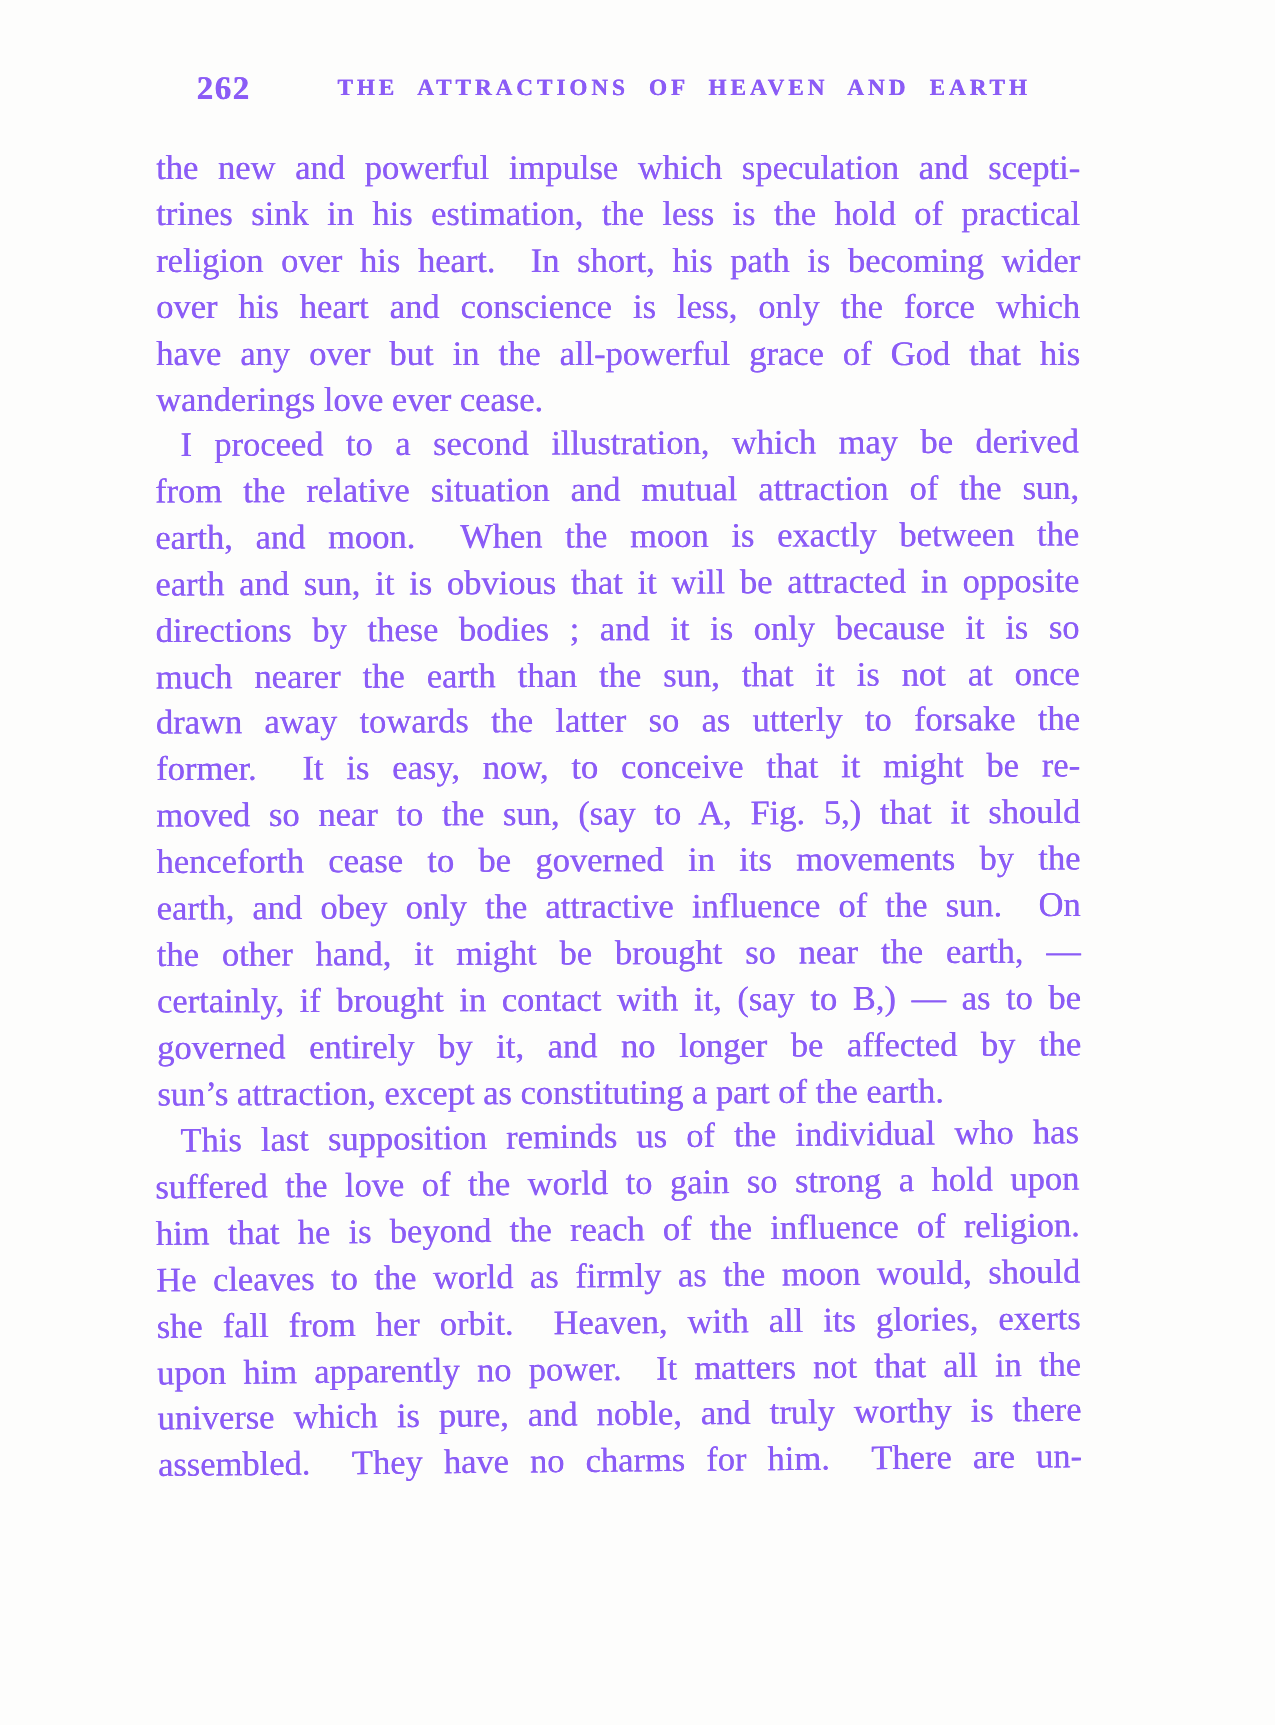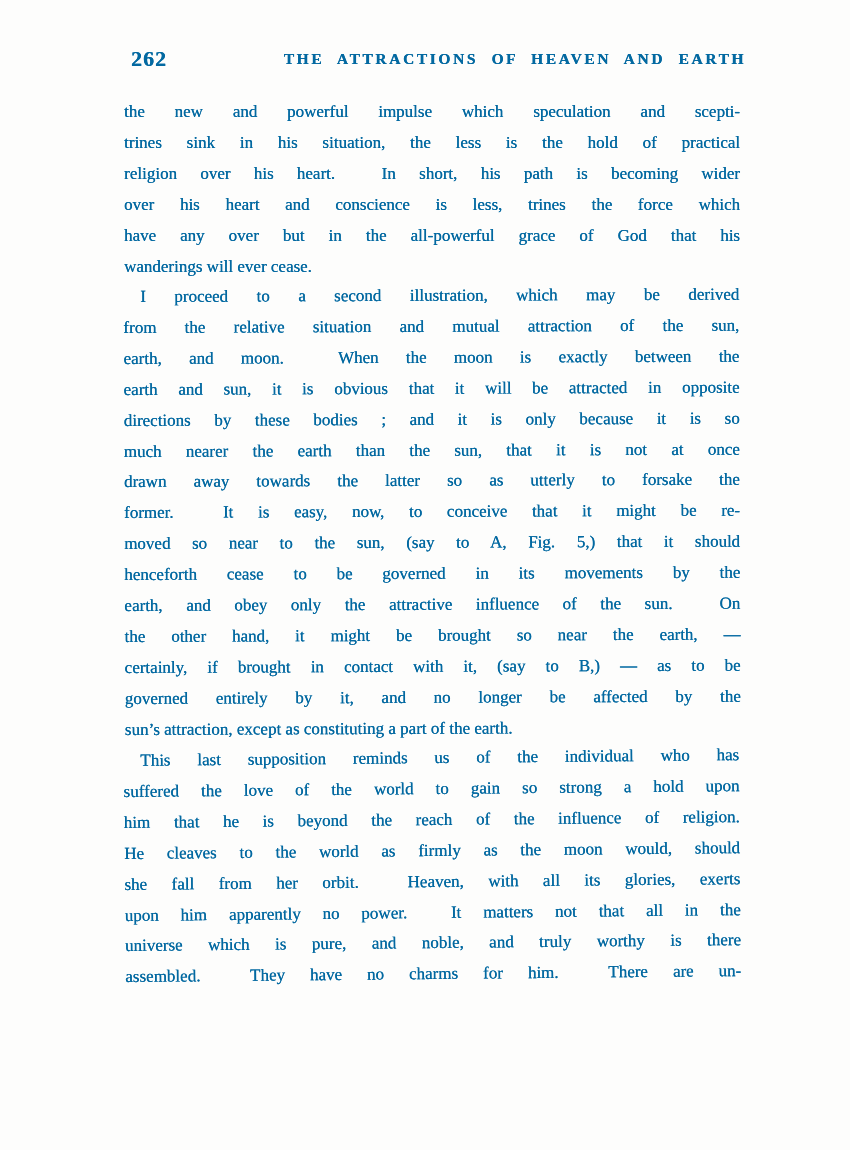--- a/index.html
+++ b/index.html
@@ -6,21 +6,21 @@
     margin: 0;
     padding: 0;
     background: #e9e9e7;
   }
   .sheet {
     position: relative;
     width: 850px;
     height: 1150px;
     background: #fdfdfc;
     overflow: hidden;
-    color: #0369a1;
+    color: #8b5cf6;
     font-family: "Liberation Serif", "DejaVu Serif", serif;
   }
   
   .running-header {
     position: absolute;
     top: 46px;
     left: 120px;
     width: 616px;
     height: 28px;
   }
@@ -31,35 +31,35 @@
     font-size: 22px;
     font-weight: 700;
     letter-spacing: 1px;
     text-shadow: 0.3px 0 currentColor;
   }
   .head-title {
     position: absolute;
     left: 46px;
     right: -10px;
     top: 4px;
-    text-align: right;
+    text-align: center;
     font-size: 15.5px;
     font-weight: 700;
     letter-spacing: 2.6px;
     word-spacing: 7px;
     text-shadow: 0.3px 0 currentColor;
     white-space: nowrap;
   }
   
   .page-body {
     position: absolute;
     top: 97px;
-    left: 124px;
+    left: 104px;
     width: 616px;
-    font-size: 17px;
+    font-size: 23px;
     line-height: 30.9px;
     text-shadow: 0.25px 0 currentColor;
   }
   .para { margin: 0; }
   .para.p2 { transform: rotate(-0.22deg); transform-origin: 0 50%; }
   .para.p3 { transform: rotate(-0.55deg); transform-origin: 0 40%; }
   .line {
     text-align: justify;
     text-align-last: justify;
     white-space: normal;
@@ -74,25 +74,25 @@
 
   <div class="running-header">
     <span class="page-number">262</span>
     <span class="head-title">THE ATTRACTIONS OF HEAVEN AND EARTH</span>
   </div>
 
   <div class="page-body">
 
     <div class="para p1">
       <div class="line">the new and powerful impulse which speculation and scepti-</div>
-      <div class="line">trines sink in his situation, the less is the hold of practical</div>
+      <div class="line">trines sink in his estimation, the less is the hold of practical</div>
       <div class="line">religion over his heart.&nbsp; In short, his path is becoming wider</div>
-      <div class="line">over his heart and conscience is less, trines the force which</div>
+      <div class="line">over his heart and conscience is less, only the force which</div>
       <div class="line">have any over but in the all-powerful grace of God that his</div>
-      <div class="line end">wanderings will ever cease.</div>
+      <div class="line end">wanderings love ever cease.</div>
     </div>
 
     <div class="para p2">
       <div class="line indent">I proceed to a second illustration, which may be derived</div>
       <div class="line">from the relative situation and mutual attraction of the sun,</div>
       <div class="line">earth, and moon.&nbsp; When the moon is exactly between the</div>
       <div class="line">earth and sun, it is obvious that it will be attracted in opposite</div>
       <div class="line">directions by these bodies&nbsp;; and it is only because it is so</div>
       <div class="line">much nearer the earth than the sun, that it is not at once</div>
       <div class="line">drawn away towards the latter so as utterly to forsake the</div>

